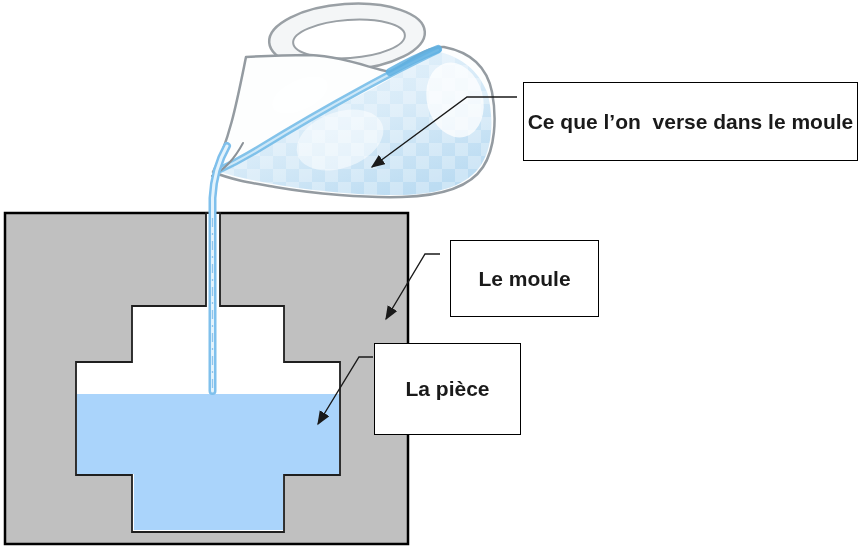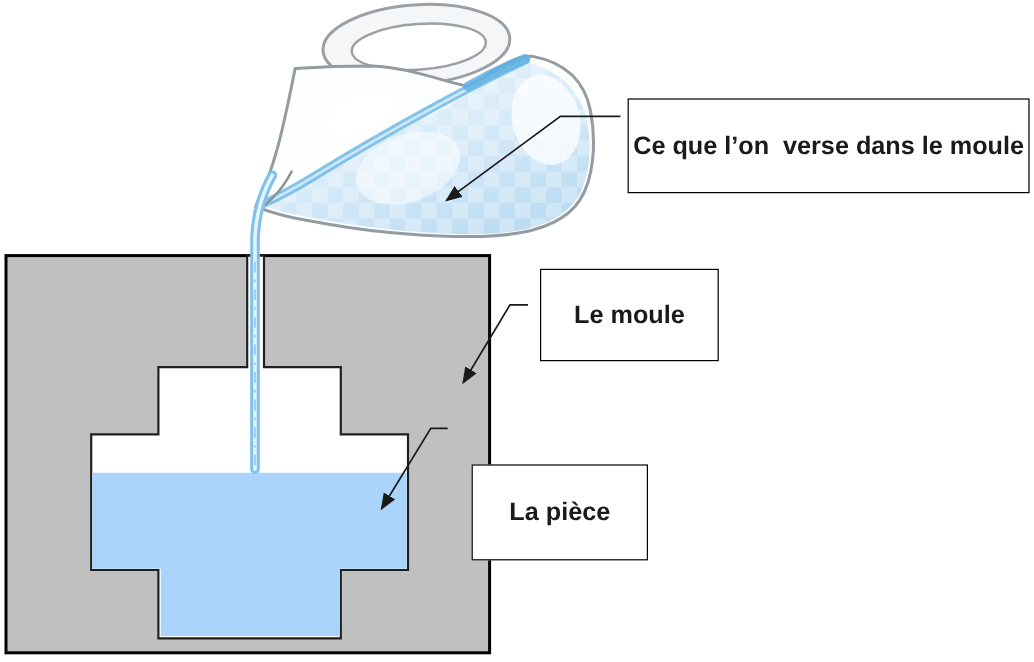--- a/index.html
+++ b/index.html
@@ -118,21 +118,21 @@
       <polyline points="517,97 467,97 372,167" stroke-width="1.4" marker-end="url(#ah)" stroke="#1a1a1a"></polyline>
       <polyline points="440,254 425,254 386,319" stroke-width="1.4" marker-end="url(#ah)" stroke="#1a1a1a"></polyline>
       <polyline points="373,357 359,357 318,424" stroke-width="1.4" marker-end="url(#ah)" stroke="#1a1a1a"></polyline>
     </g>
   </svg>
 
   <div class="label-box" style="left:523px; top:82px; width:335px; height:79px;">
     <span>Ce que l’on  verse dans le moule</span>
   </div>
 
-  <div class="label-box" style="left:450px; top:224px; width:149px; height:77px;">
+  <div class="label-box" style="left:450px; top:240px; width:149px; height:77px;">
     <span>Le moule</span>
   </div>
 
-  <div class="label-box" style="left:393px; top:343px; width:147px; height:80px;margin-top:44px;">
+  <div class="label-box" style="left:374px; top:343px; width:147px; height:92px;">
     <span>La pièce</span>
   </div>
 
 </div>
 
 </body></html>

